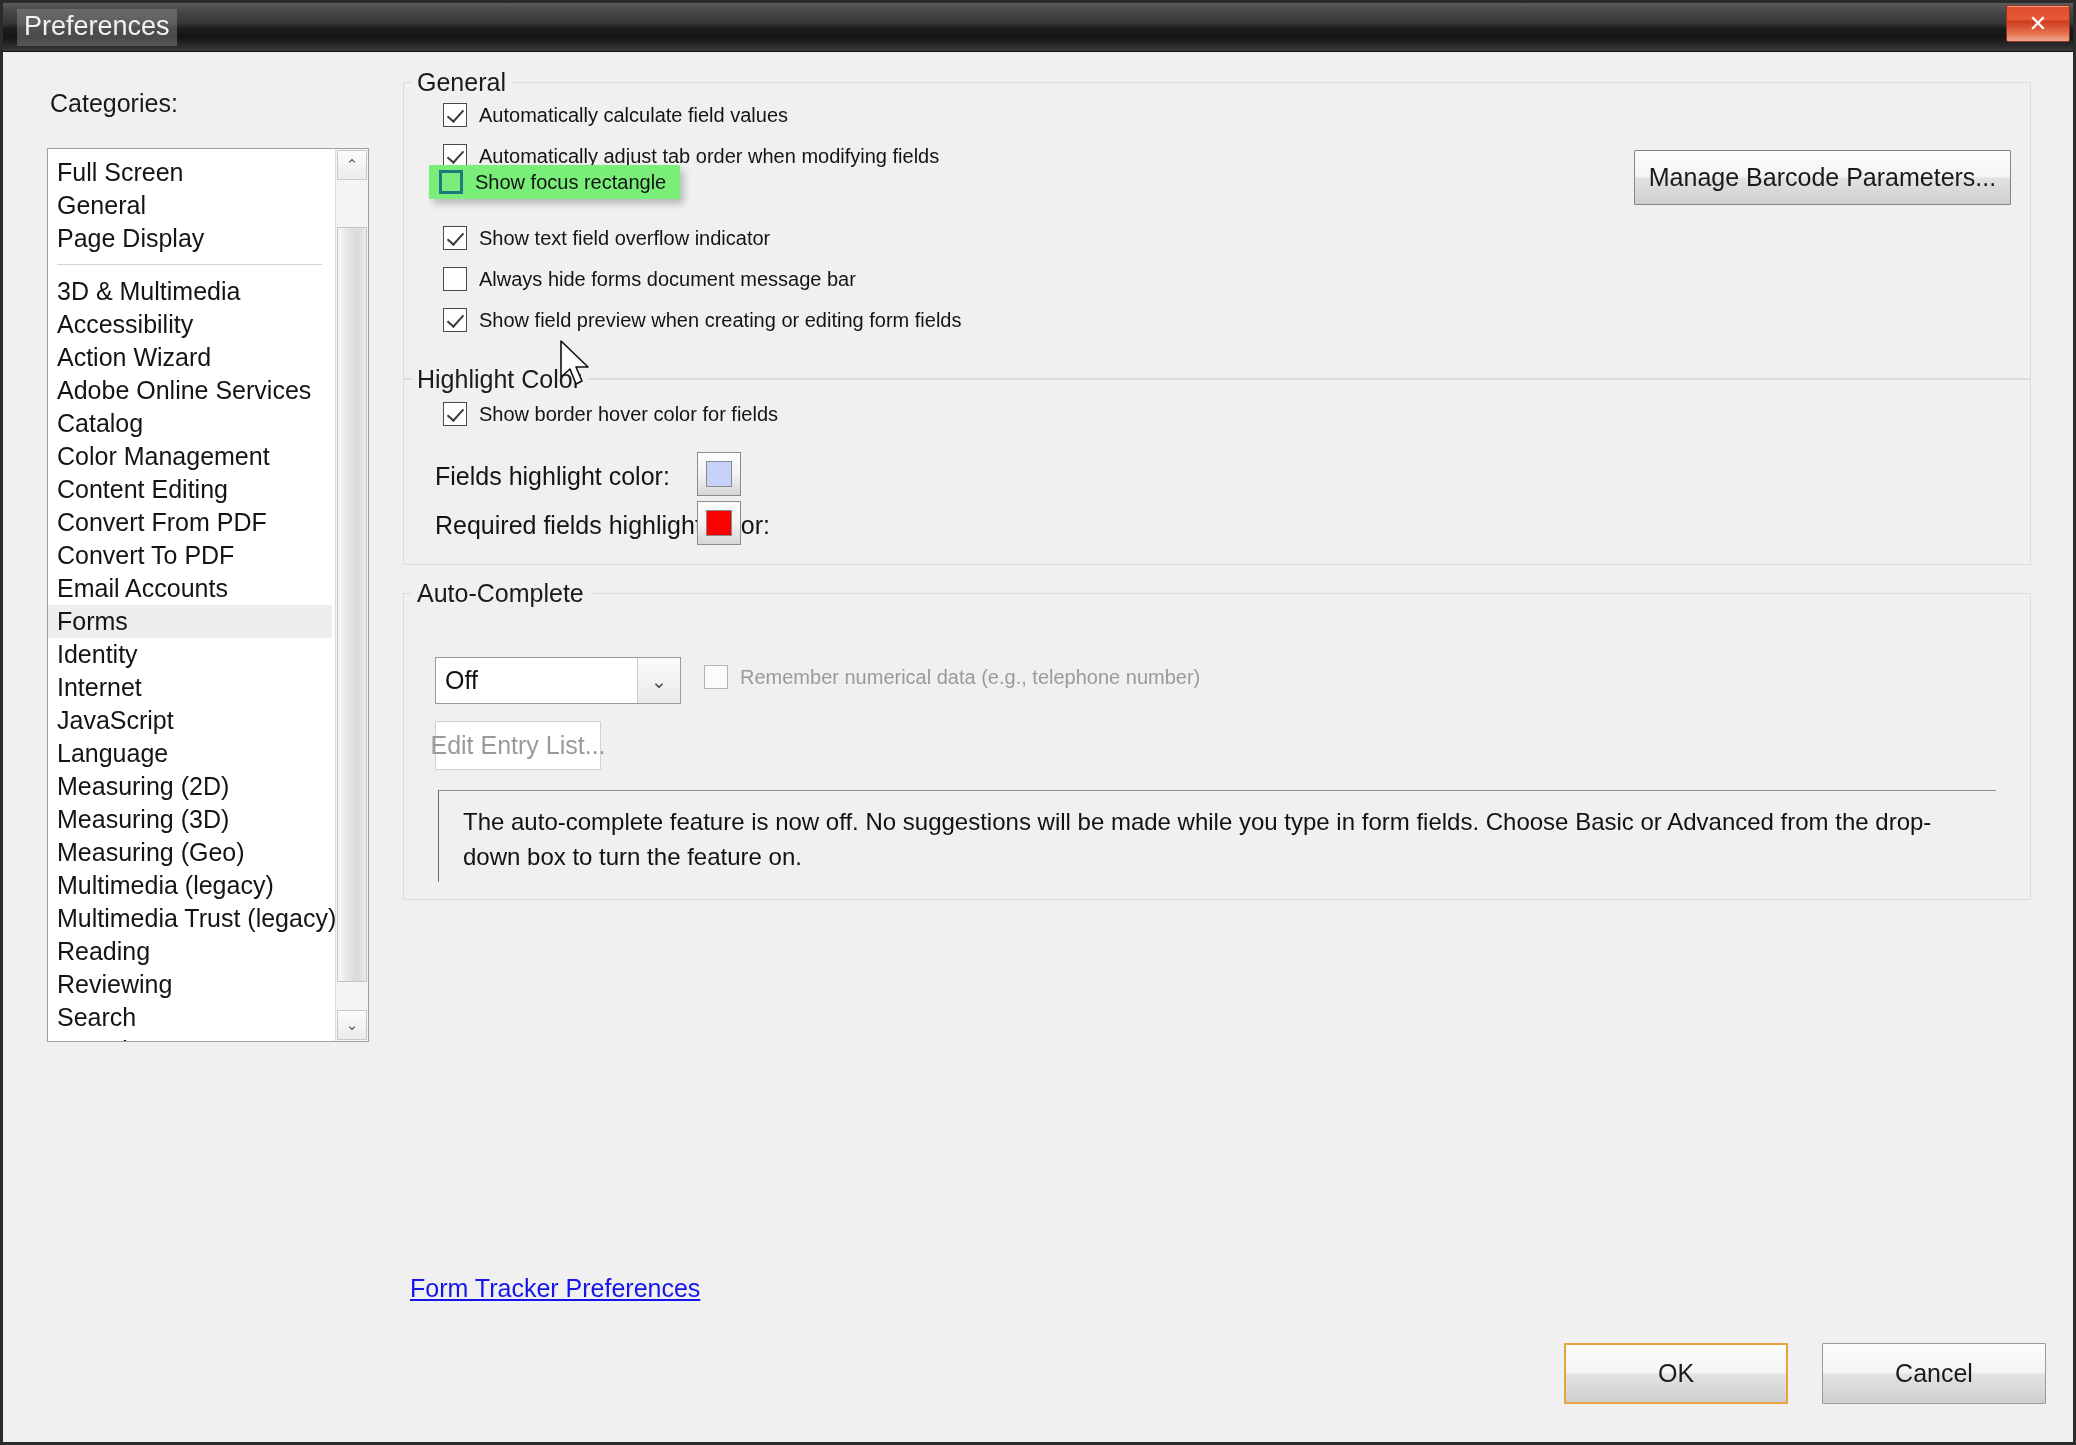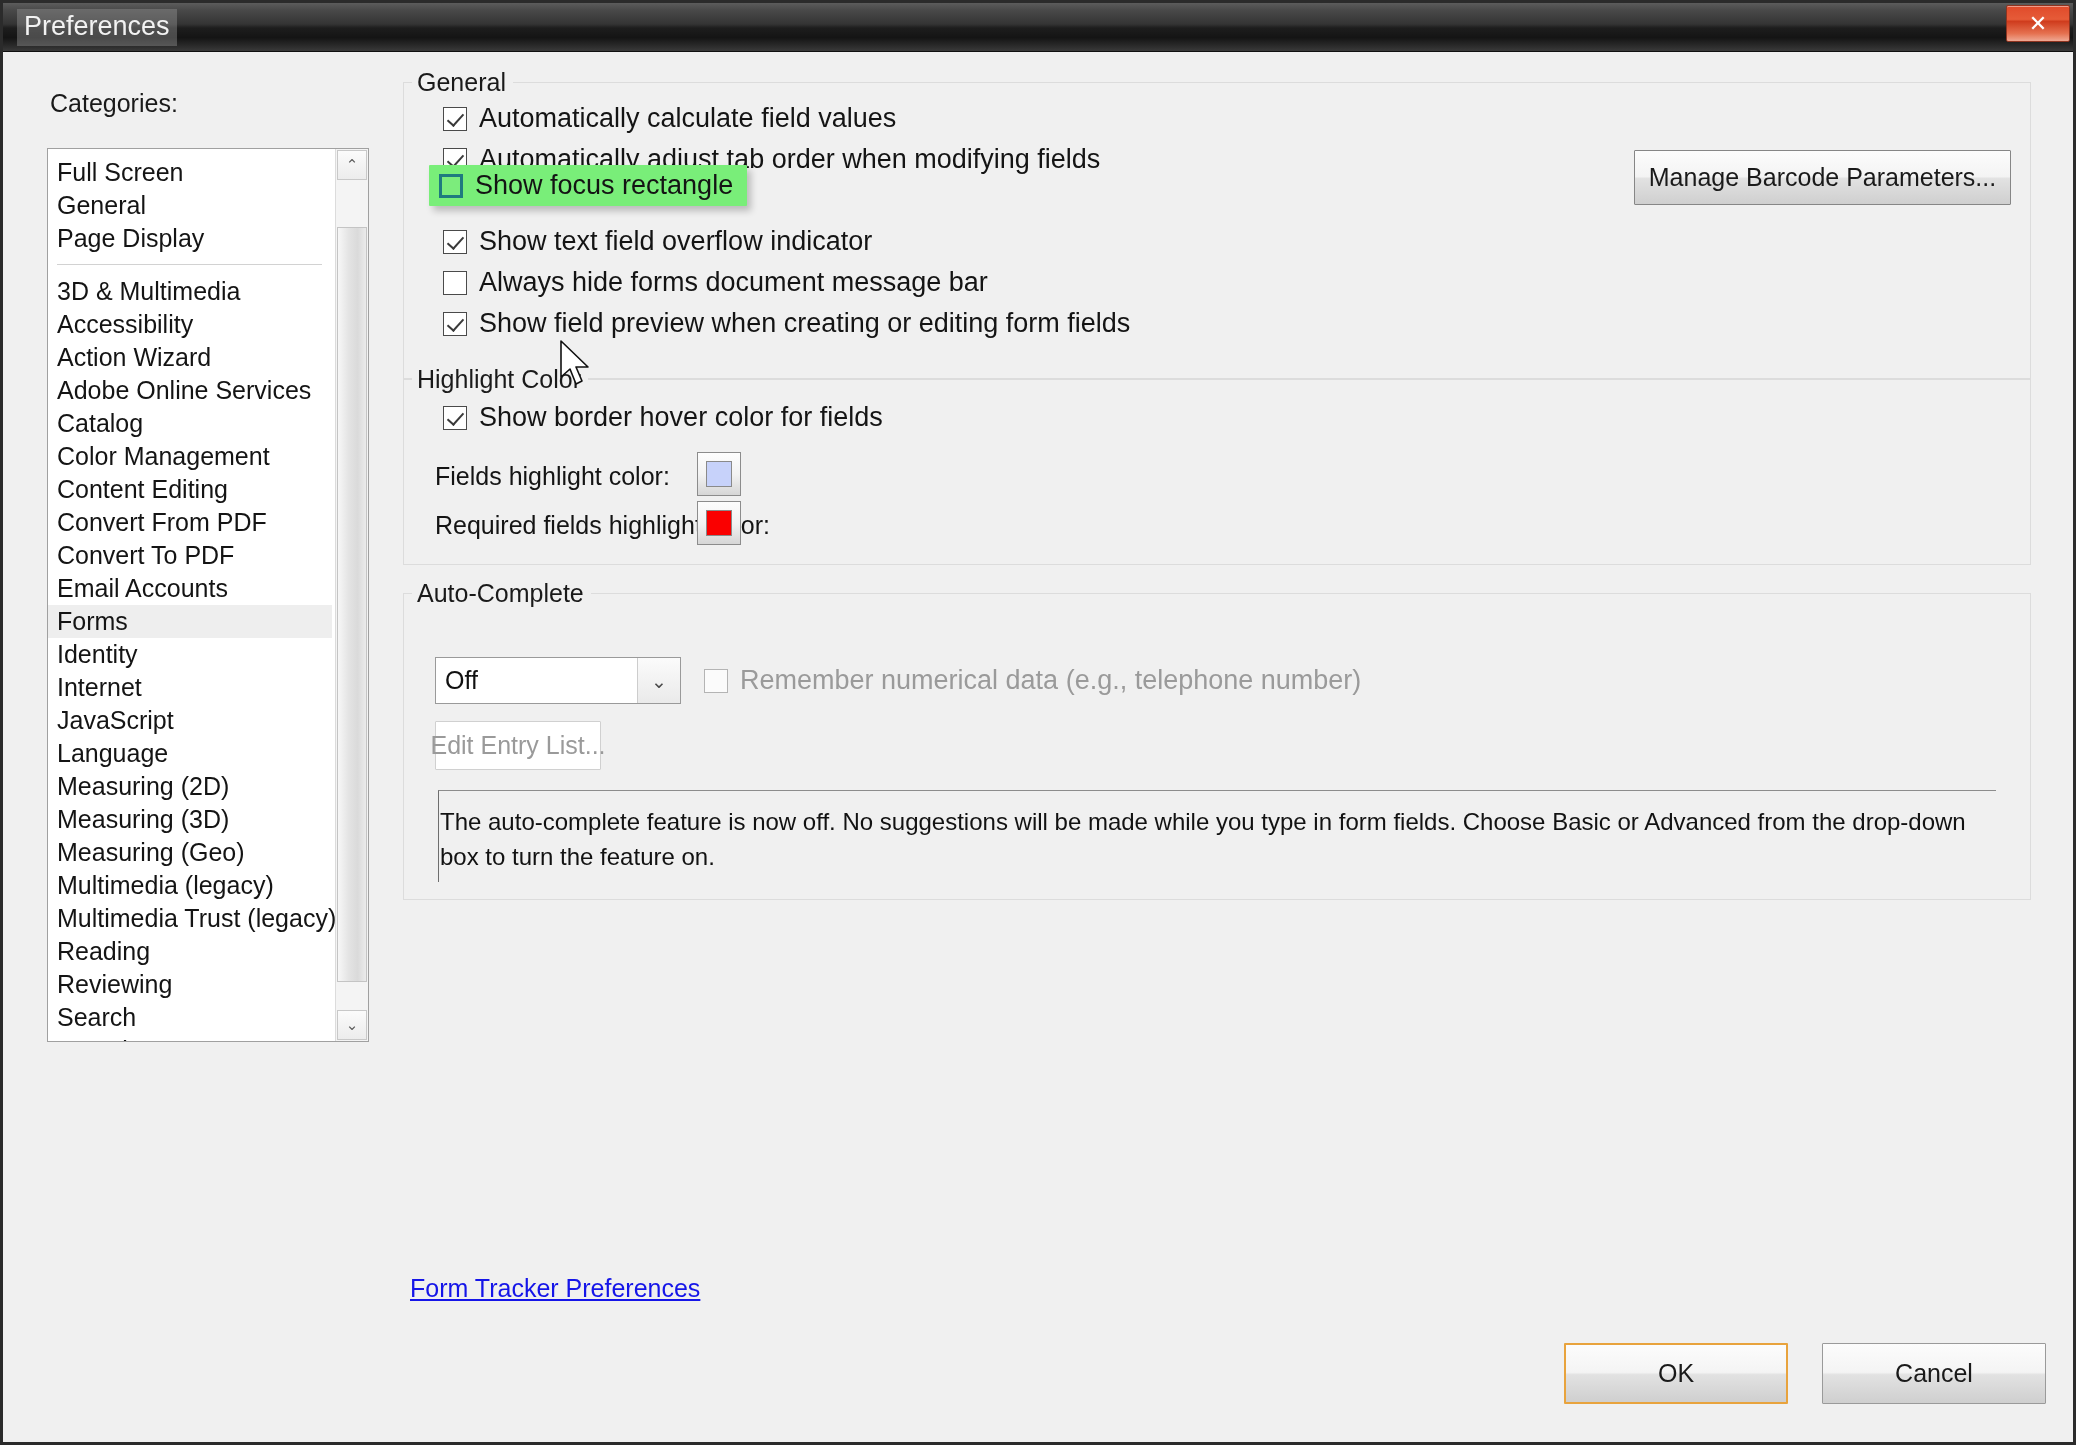--- a/index.html
+++ b/index.html
@@ -211,21 +211,21 @@
   .cbox.checked::after {
     content: "";
     position: absolute;
     left: 7px; top: 2px;
     width: 7px; height: 14px;
     border: solid #3a3a3a;
     border-width: 0 2px 2px 0;
     transform: rotate(42deg);
   }
   .cb-text {
-    font-size: 27px;
+    font-size: 20px;
     color: #141414;
   }
   .cb-row.disabled .cbox { border-color: #b4b4b4; background: #fbfbfb; }
   .cb-row.disabled .cb-text { color: #9a9a9a; }
 
   
   .hl-wrap {
     position: absolute;
     left: 25px;
     top: 82px;
@@ -331,21 +331,21 @@
   }
   .info-box {
     position: absolute;
     left: 34px;
     top: 196px;
     right: 34px;
     height: 92px;
     border-top: 1px solid #8c8c8c;
     border-left: 1px solid #6e6e6e;
     box-sizing: border-box;
-    padding: 13px 14px 0 1px;
+    padding: 13px 14px 0 24px;
     font-size: 24px;
     line-height: 35px;
     color: #121212;
   }
 
   
   .link {
     position: absolute;
     left: 407px;
     top: 1222px;

